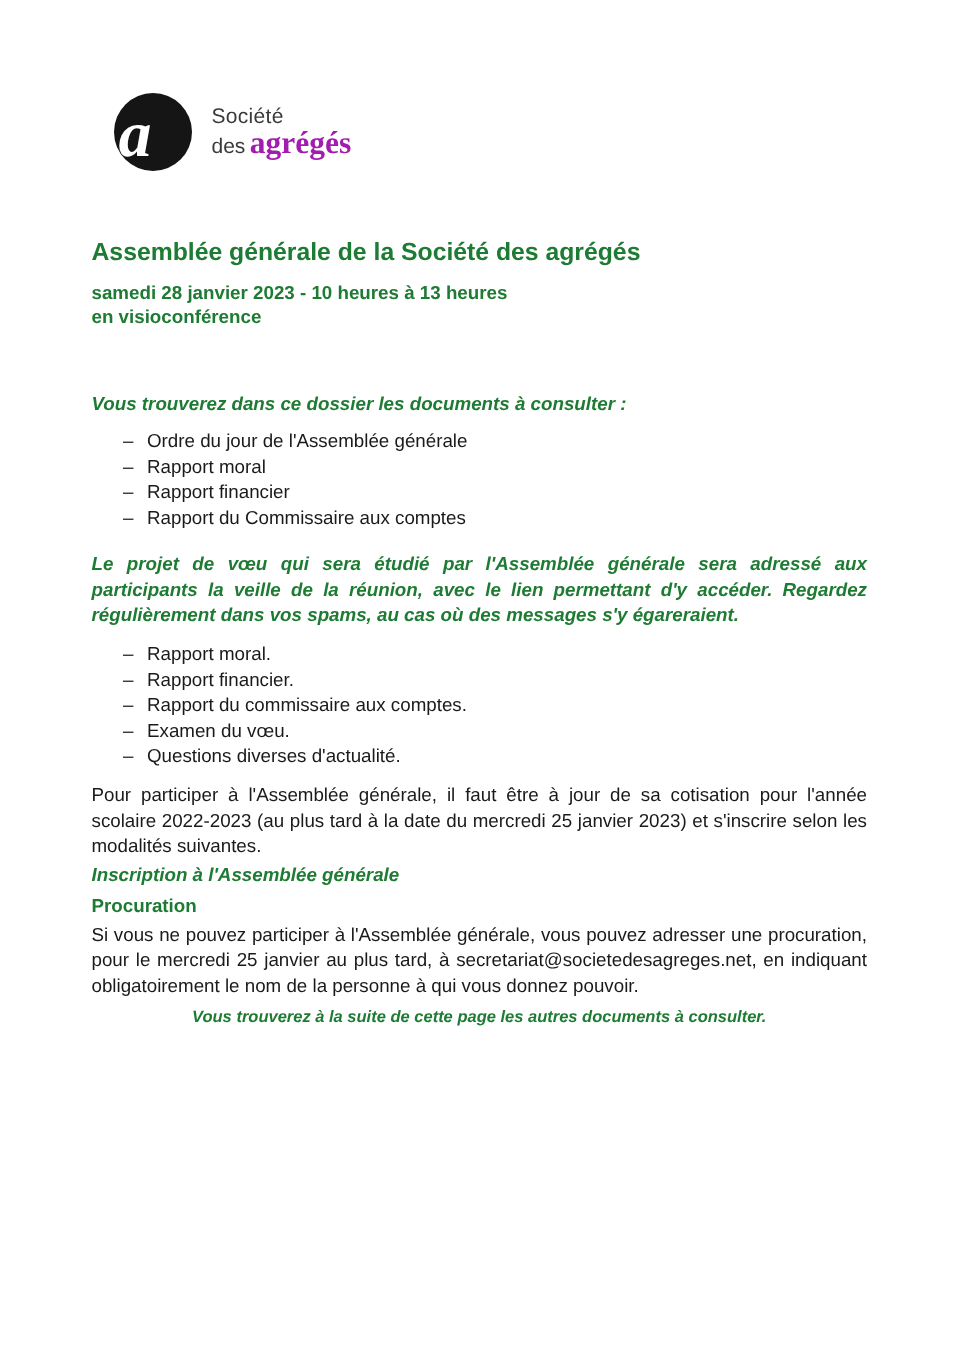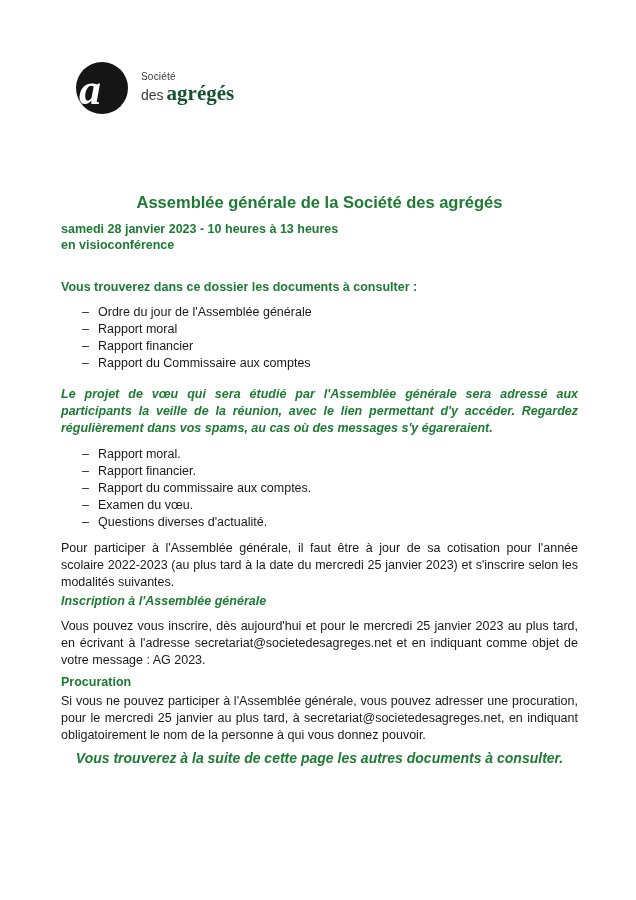--- a/index.html
+++ b/index.html
@@ -18,61 +18,61 @@
   .logo-mark {
     width:52px; height:52px; border-radius:50%;
     background:var(--logo-black); position:relative; flex:0 0 auto;
   }
   .logo-mark .mono {
     position:absolute; left:3px; top:2px;
     color:#ffffff; font-family:"Liberation Serif", serif; font-style:italic;
     font-size:44px; line-height:52px; font-weight:bold;
   }
   .logo-text { line-height:1.05; color:#3a3a3a; }
-  .logo-line1 { font-size:10px; letter-spacing:0.2px; }
+  .logo-line1 { font-size:14px; letter-spacing:0.2px; }
   .logo-line2 { font-size:14px; white-space:nowrap; }
   .logo-line2 .serif {
     font-family:"Liberation Serif", serif; font-weight:bold;
-    font-size:21px; color:#14532d; margin-left:3px;
+    font-size:21px; color:#a21caf; margin-left:3px;
   }
 
   
   .doc-title {
-    margin-top:78px; text-align:center;
+    margin-top:44px; text-align:left;
     color:var(--green); font-weight:bold; font-size:16.5px; line-height:21px;
   }
   .doc-subtitle {
     margin-top:8px; text-align:left;
     color:var(--green); font-weight:bold; font-size:12.5px; line-height:16px;
   }
 
   
   .h-green { color:var(--green); font-weight:bold; font-size:12.5px; line-height:16px; }
-  .sec-dossier-h   { margin-top:26px; }
+  .sec-dossier-h   { margin-top:42px;font-style:italic; }
   .sec-agenda-h    { margin-top:9px; }
   .sec-modalites-h { margin-top:11px; }
   .sec-inscription-h { margin-top:2px;font-style:italic; }
   .sec-procuration-h { margin-top:5px; }
 
   .list { margin-top:9px; }
   .li { display:flex; padding-left:21px; line-height:17px; }
   .dash { width:16px; flex:0 0 auto; }
   .li-text { flex:1; }
 
   .para {
     margin-top:9px; line-height:17px; text-align:justify;
   }
   .notice {
     margin-top:14px; line-height:17px; text-align:justify;
     color:var(--green); font-style:italic; font-weight:bold;
   }
   .proc-body { margin-top:3px; }
   .footer-note {
     margin-top:6px; text-align:center;
-    color:var(--green); font-style:italic; font-weight:bold; font-size:14px;
+    color:var(--green); font-style:italic; font-weight:bold; font-size:11px;
   }
 </style>
 </head>
 <body>
 
 <div class="page">
 
   <div class="logo-row">
     <div class="logo-mark">
       <span class="mono">a</span>
@@ -132,20 +132,19 @@
     </div>
       <div class="li">
       <span class="dash">–</span>
       <span class="li-text">Questions diverses d'actualité.</span>
     </div>
     </div>
 
   <div class="para">Pour participer à l'Assemblée générale, il faut être à jour de sa cotisation pour l'année scolaire 2022-2023 (au plus tard à la date du mercredi 25 janvier 2023) et s'inscrire selon les modalités suivantes.</div>
 
   <div class="h-green sec-inscription-h">Inscription à l'Assemblée générale</div>
-  <div class="para">Vous pouvez vous inscrire, dès aujourd'hui et pour le mercredi 25 janvier 2023 au plus tard, en écrivant à l'adresse secretariat@societedesagreges.net et en indiquant comme objet de votre message : AG 2023.</div>
 
   <div class="h-green sec-procuration-h">Procuration</div>
   <div class="para proc-body">Si vous ne pouvez participer à l'Assemblée générale, vous pouvez adresser une procuration, pour le mercredi 25 janvier au plus tard, à secretariat@societedesagreges.net, en indiquant obligatoirement le nom de la personne à qui vous donnez pouvoir.</div>
 
   <div class="footer-note">Vous trouverez à la suite de cette page les autres documents à consulter.</div>
 
 </div>
 
 </body></html>

